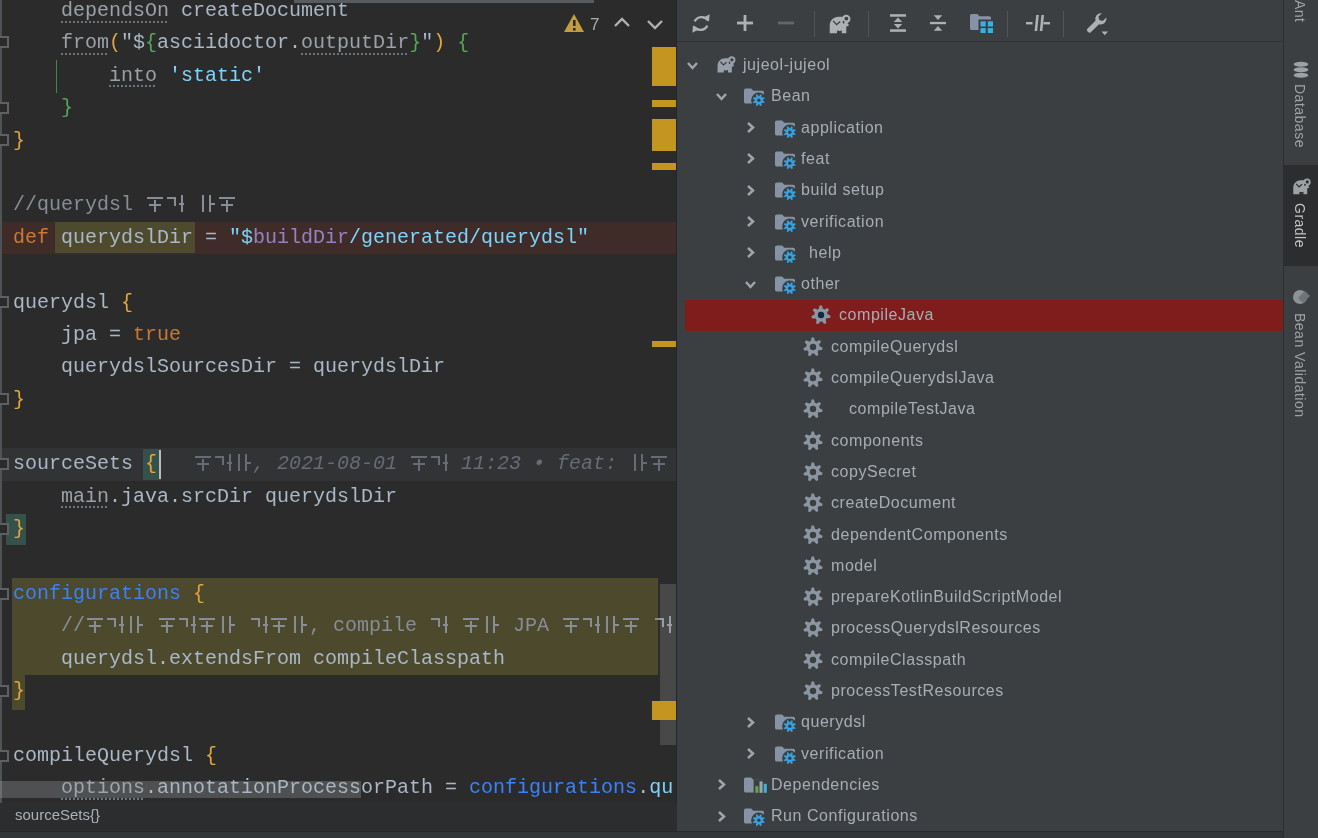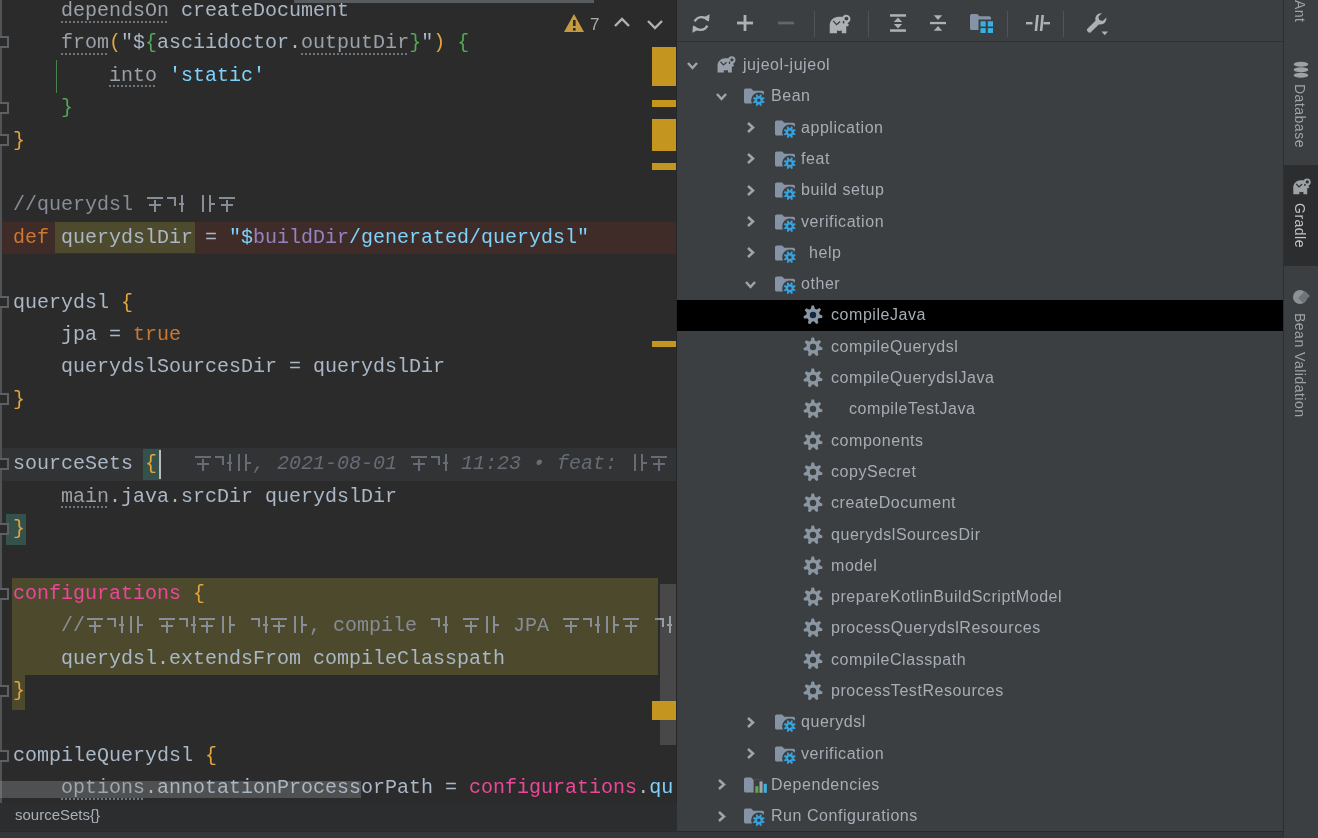--- a/index.html
+++ b/index.html
@@ -5,21 +5,21 @@
 #root{position:relative;width:1318px;height:838px;font-family:"Liberation Sans",sans-serif;}
 
 #ed{position:absolute;left:0;top:0;width:677px;height:838px;background:#2b2b2b;overflow:hidden;}
 #code{position:absolute;left:0;top:-5px;margin:0;font-family:"Liberation Mono",monospace;font-size:20px;line-height:32.4px;color:#a9b7c6;white-space:pre;}
 .ln{display:block;padding-left:13px;height:32.4px;}
 .gr{color:#9aa1a9;text-decoration:underline dotted #6a7680;text-decoration-thickness:2px;text-underline-offset:5px;}
 .or{color:#cc7832;}
 .gold{color:#e2a53e;}
 .grn{color:#55a758;}
 .str{color:#7dd3fc;}
-.pur{color:#ec4899;text-align:right;}
+.pur{color:#3b82f6;text-align:right;}
 .lav{color:#9483c2;}
 .cmt{color:#878d96;}
 .wht{color:#a9b7c6;}
 .blame{color:#666c76;font-style:italic;}
 
 .hg{display:inline-block;width:18px;height:17px;margin:0 1px -2px 1px;background-repeat:no-repeat;
 background-image:linear-gradient(currentColor,currentColor),linear-gradient(currentColor,currentColor),linear-gradient(currentColor,currentColor);
 background-position:1px 2px,8px 5px,3px 9px;background-size:16px 2px,2px 12px,12px 2px;}
 .hg.b{background-image:linear-gradient(currentColor,currentColor),linear-gradient(currentColor,currentColor),linear-gradient(currentColor,currentColor),linear-gradient(currentColor,currentColor);
 background-position:1px 2px,8px 2px,15px 0,13px 8px;background-size:9px 2px,2px 9px,2px 17px,5px 2px;}
@@ -52,21 +52,21 @@
 
 #status{position:absolute;left:0;top:831px;width:1283px;height:7px;background:#333639;border-top:1px solid #27292b;z-index:6;}
 
 #panel{position:absolute;left:677px;top:0;width:606px;height:838px;background:#3c3f41;}
 #pborder{position:absolute;left:676px;top:0;width:1px;height:838px;background:#242628;}
 #toolbar{position:absolute;left:0;top:0;width:606px;height:42px;border-bottom:1px solid #2f3234;}
 .tbi{position:absolute;top:12px;}
 .tsep{position:absolute;top:11px;width:1px;height:26px;background:#515456;}
 .row{position:absolute;left:0;width:606px;height:31px;}
 .row .txt{position:absolute;top:50%;transform:translateY(-50%);font-size:16px;letter-spacing:.55px;color:#a6adb4;white-space:nowrap;}
-.sel{background:#000000;}
+.sel{background:#7f1d1d;margin-left:8px;}
 .chev{position:absolute;top:50%;}
 .icon{position:absolute;top:50%;}
 
 #stripe{position:absolute;left:1283px;top:0;width:35px;height:838px;background:#3c3f41;border-left:1px solid #2c2e30;}
 #striperoot .vt{position:absolute;left:8px;writing-mode:vertical-rl;text-orientation:mixed;font-size:14px;color:#9ea3a8;letter-spacing:.5px;white-space:nowrap;}
 #gradletab{position:absolute;left:0;top:165px;width:35px;height:101px;background:#2b2d2f;}
 .sic{position:absolute;left:7px;}
 </style></head><body>
 <div id="root">
 
@@ -293,21 +293,21 @@
               <circle cx="10" cy="10" r="3.2" fill="#3c3f41"></circle>
             </svg></span>
           <span class="txt" style="left:154px">createDocument</span>
         </div>
         <div class="row" style="top:519.0px">
           <span class="icon" style="left:126px;margin-top:-10px"><svg width="20" height="20" viewBox="0 0 20 20">
               <path d="M16.02 9.03L19.57 10.71L19.10 13.07L15.17 13.24L14.51 14.11L15.41 17.93L13.27 19.03L10.69 16.06L9.60 16.09L7.17 19.17L4.98 18.18L5.70 14.32L4.99 13.48L1.07 13.51L0.47 11.18L3.94 9.33L4.15 8.26L1.68 5.20L3.14 3.29L6.74 4.84L7.72 4.34L8.56 0.51L10.97 0.45L12.00 4.24L13.00 4.69L16.53 2.96L18.07 4.80L15.75 7.97Z" fill="#8a96a1" fill-rule="nonzero"></path>
               <circle cx="10" cy="10" r="6.5" fill="#8a96a1"></circle>
               <circle cx="10" cy="10" r="3.2" fill="#3c3f41"></circle>
             </svg></span>
-          <span class="txt" style="left:154px">querydslSourcesDir</span>
+          <span class="txt" style="left:154px">dependentComponents</span>
         </div>
         <div class="row" style="top:550.3px">
           <span class="icon" style="left:126px;margin-top:-10px"><svg width="20" height="20" viewBox="0 0 20 20">
               <path d="M16.02 9.03L19.57 10.71L19.10 13.07L15.17 13.24L14.51 14.11L15.41 17.93L13.27 19.03L10.69 16.06L9.60 16.09L7.17 19.17L4.98 18.18L5.70 14.32L4.99 13.48L1.07 13.51L0.47 11.18L3.94 9.33L4.15 8.26L1.68 5.20L3.14 3.29L6.74 4.84L7.72 4.34L8.56 0.51L10.97 0.45L12.00 4.24L13.00 4.69L16.53 2.96L18.07 4.80L15.75 7.97Z" fill="#8a96a1" fill-rule="nonzero"></path>
               <circle cx="10" cy="10" r="6.5" fill="#8a96a1"></circle>
               <circle cx="10" cy="10" r="3.2" fill="#3c3f41"></circle>
             </svg></span>
           <span class="txt" style="left:154px">model</span>
         </div>
         <div class="row" style="top:581.6px">

